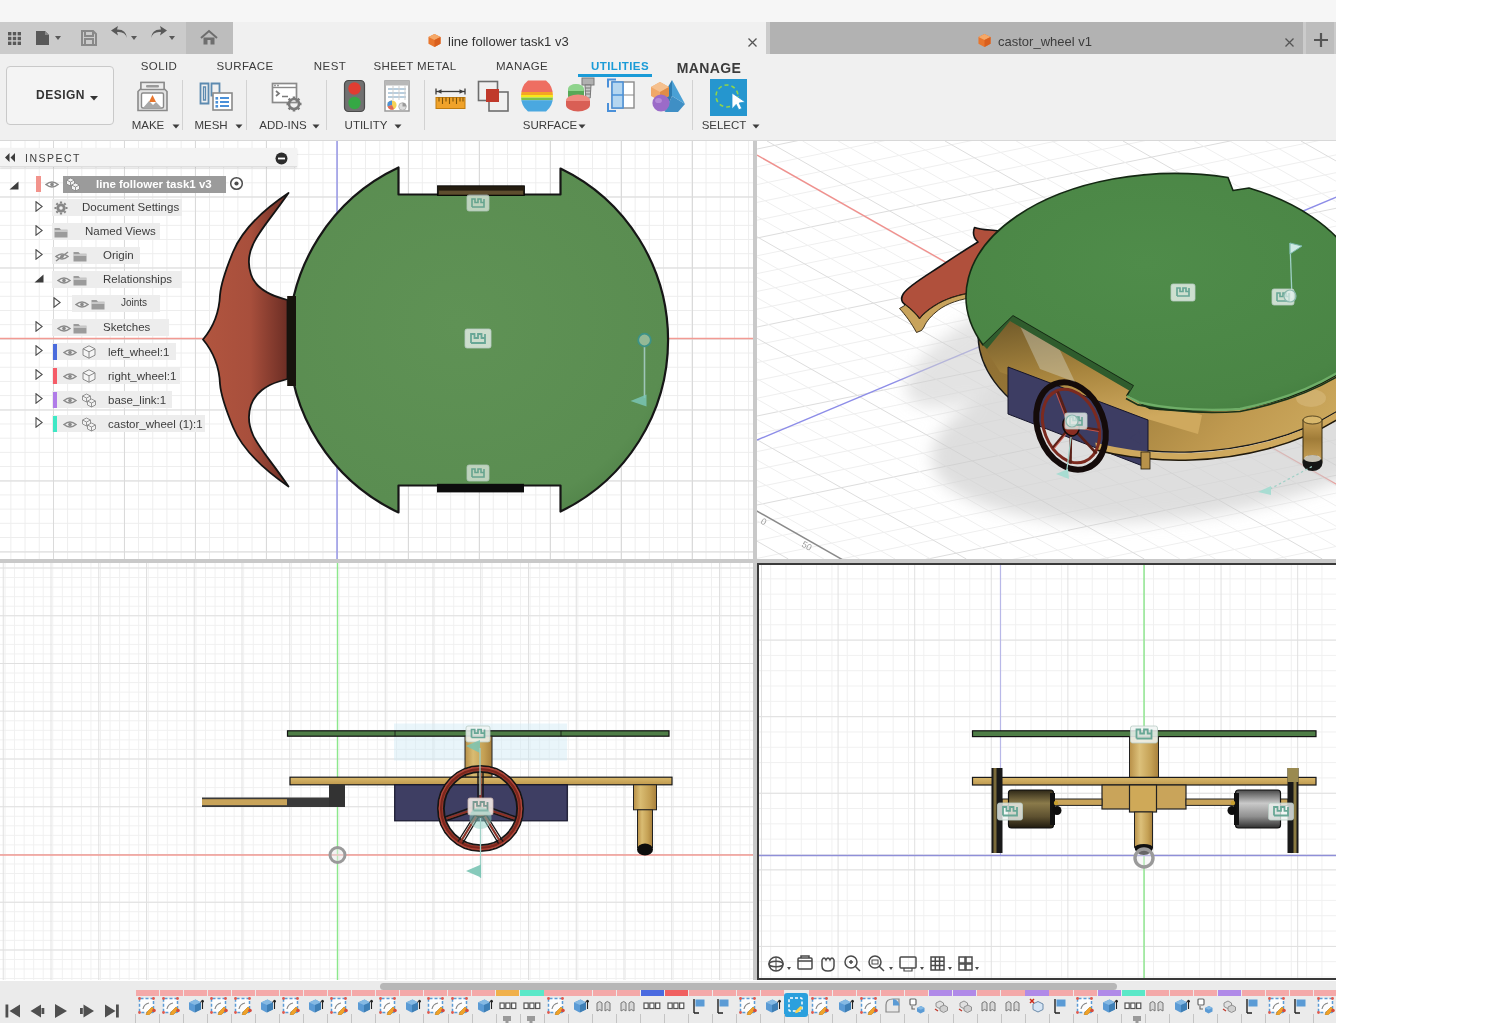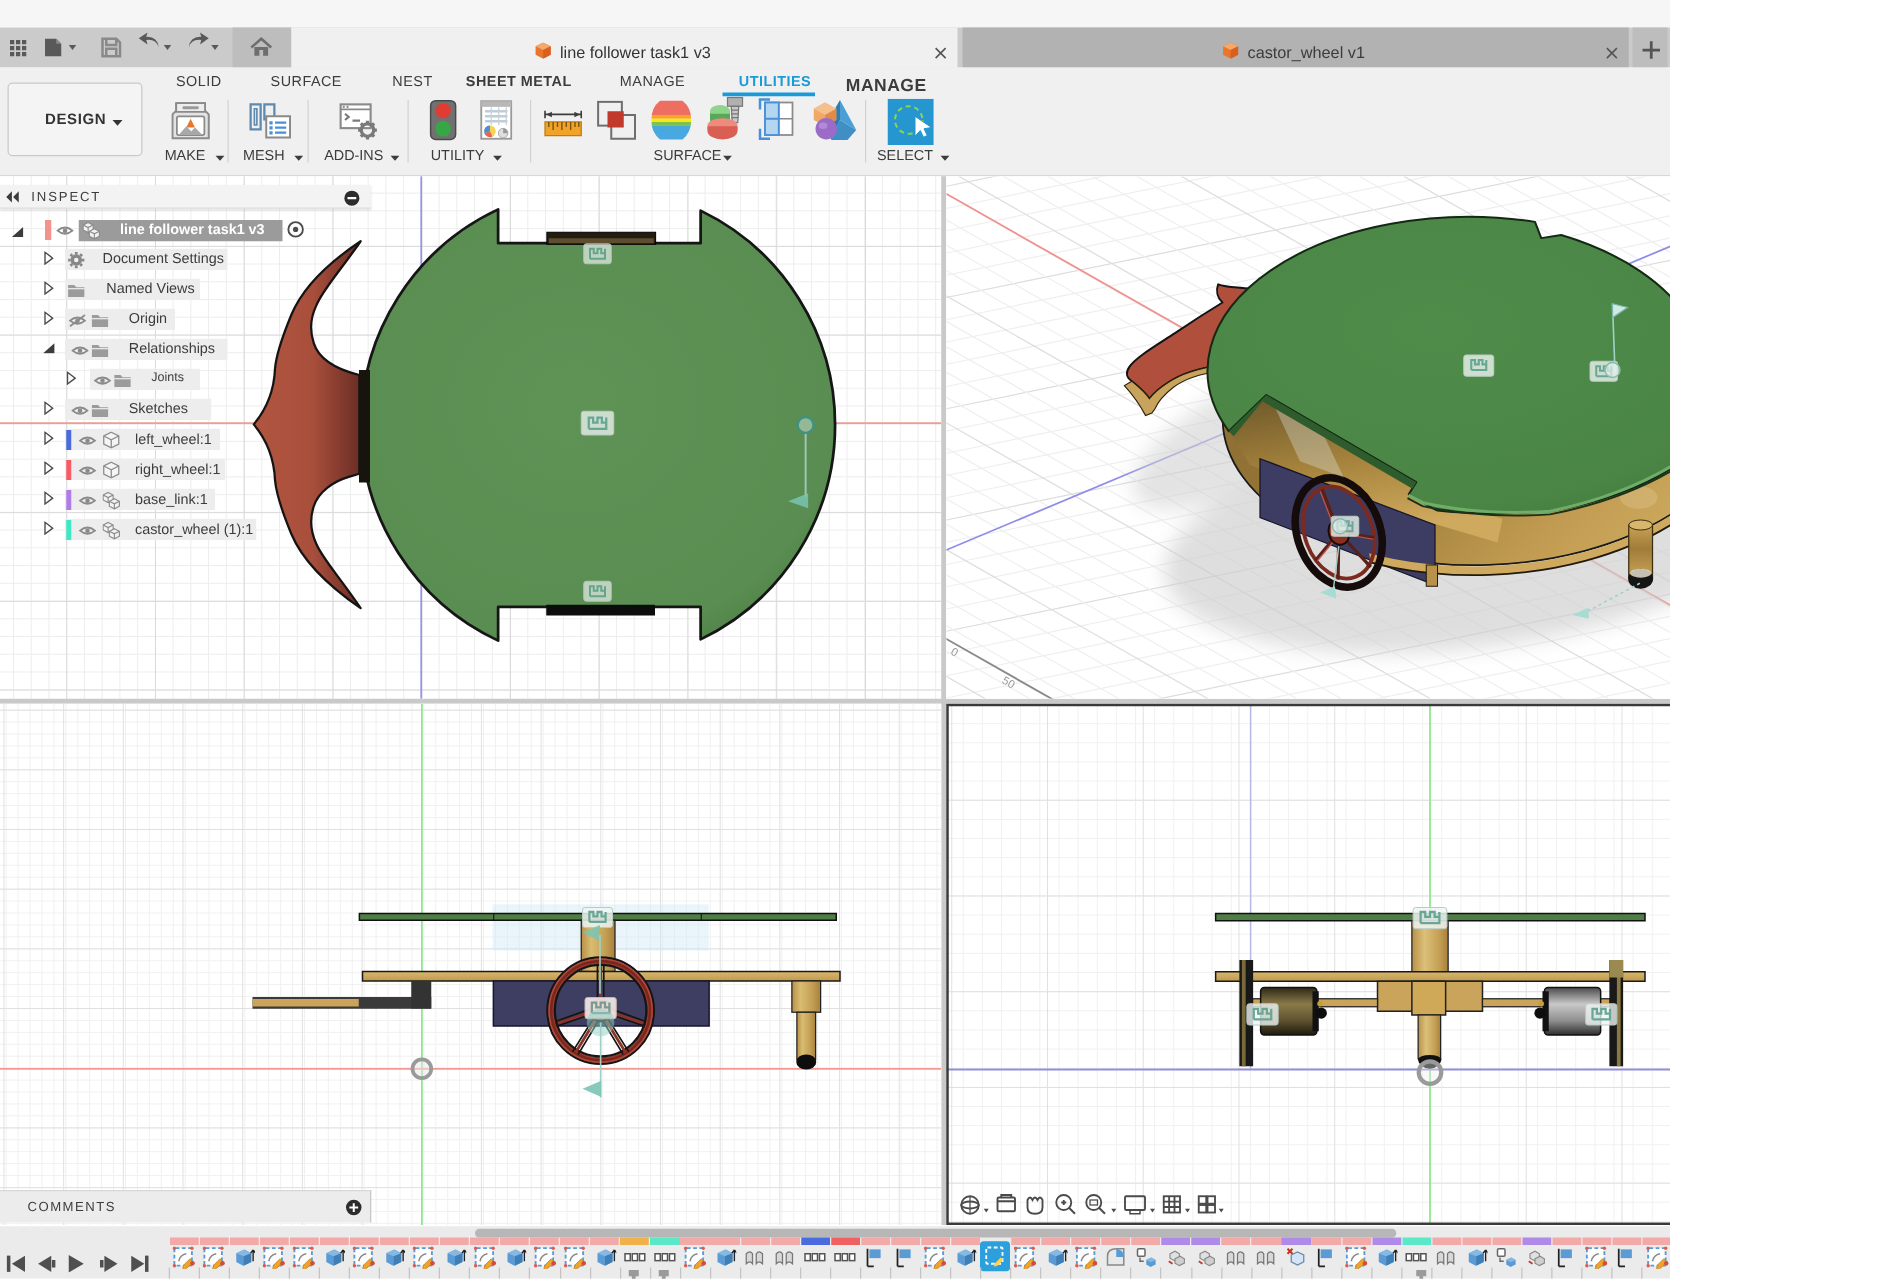--- a/index.html
+++ b/index.html
@@ -91,21 +91,21 @@
 </div>
 <div class="abs" style="left:0;top:54px;width:1512px;height:87px;background:#f0f0f0;border-bottom:1px solid #d8d8d8">
 <div class="abs" style="left:6px;top:12px;width:108px;height:59px;background:#f4f4f4;border:1px solid #c9c9c9;border-radius:4px"></div>
 <div class="abs" style="left:36px;top:34px;font-size:12px;font-weight:bold;color:#333;letter-spacing:0.5px">DESIGN</div>
 <svg class="abs" style="left:89px;top:41px" width="10" height="7" viewBox="0 0 10 7">
         <path d="M1 1 l4 4.5 4-4.5 z" fill="#333"></path>
       </svg>
 <div class="abs" style="left:159px;top:6px;transform:translateX(-50%);font-size:11.5px;font-weight:normal;color:#3c3c3c;letter-spacing:0.4px;white-space:nowrap">SOLID</div>
 <div class="abs" style="left:245px;top:6px;transform:translateX(-50%);font-size:11.5px;font-weight:normal;color:#3c3c3c;letter-spacing:0.4px;white-space:nowrap">SURFACE</div>
 <div class="abs" style="left:330px;top:6px;transform:translateX(-50%);font-size:11.5px;font-weight:normal;color:#3c3c3c;letter-spacing:0.4px;white-space:nowrap">NEST</div>
-<div class="abs" style="left:415px;top:6px;transform:translateX(-50%);font-size:11.5px;font-weight:bold;color:#3c3c3c;letter-spacing:0.4px;white-space:nowrap">SHEET METAL</div>
+<div class="abs" style="left:415px;top:6px;transform:translateX(-50%);font-size:11.5px;font-weight:normal;color:#3c3c3c;letter-spacing:0.4px;white-space:nowrap">SHEET METAL</div>
 <div class="abs" style="left:522px;top:6px;transform:translateX(-50%);font-size:11.5px;font-weight:normal;color:#3c3c3c;letter-spacing:0.4px;white-space:nowrap">MANAGE</div>
 <div class="abs" style="left:620px;top:6px;transform:translateX(-50%);font-size:11.5px;font-weight:bold;color:#1a9bd7;letter-spacing:0.4px;white-space:nowrap">UTILITIES</div>
 <div class="abs" style="left:709px;top:6px;transform:translateX(-50%);font-size:14px;font-weight:bold;color:#3c3c3c;letter-spacing:0.4px;white-space:nowrap">MANAGE</div>
 <div class="abs" style="left:578px;top:19.5px;width:74px;height:3.5px;background:#1a9bd7"></div>
 <div class="abs" style="left:148px;top:65px;transform:translateX(-50%);font-size:11.5px;color:#3c3c3c;white-space:nowrap">MAKE</div>
 <div class="abs" style="left:211px;top:65px;transform:translateX(-50%);font-size:11.5px;color:#3c3c3c;white-space:nowrap">MESH</div>
 <div class="abs" style="left:283px;top:65px;transform:translateX(-50%);font-size:11.5px;color:#3c3c3c;white-space:nowrap">ADD-INS</div>
 <div class="abs" style="left:366px;top:65px;transform:translateX(-50%);font-size:11.5px;color:#3c3c3c;white-space:nowrap">UTILITY</div>
 <div class="abs" style="left:550px;top:65px;transform:translateX(-50%);font-size:11.5px;color:#3c3c3c;white-space:nowrap">SURFACE</div>
 <div class="abs" style="left:724px;top:65px;transform:translateX(-50%);font-size:11.5px;color:#3c3c3c;white-space:nowrap">SELECT</div>
@@ -934,27 +934,20 @@
  <path d="M210 16 l4 0 -2 3 z" fill="#4a4a4a" stroke="none"></path>
 </g>
 </svg>
 <svg class="abs" style="left:722px;top:395px" width="24" height="24" viewBox="0 0 24 24">
 <circle cx="12" cy="12" r="11" fill="#3c3c3c"></circle>
 <path d="M5 15 L14 7 L19 9 L8 17 Z" fill="#fff" opacity="0.9"></path>
 <path d="M7 16 l10 -7" stroke="#3c3c3c" stroke-width="1"></path>
 </svg>
 </div>
 <div class="abs" style="left:757px;top:563px;width:755px;height:417px;border:2px solid #3a3a3a;pointer-events:none"></div>
-<div class="abs" style="left:0;top:952px;width:297px;height:26px;background:#ececec;border-top:1px solid #d8d8d8;border-right:1px solid #c8c8c8">
-<div class="abs" style="left:22px;top:7px;font-size:10.5px;color:#3c3c3c;letter-spacing:1.2px">COMMENTS</div>
-<svg class="abs" style="left:276px;top:6px" width="14" height="14" viewBox="0 0 14 14">
-        <circle cx="7" cy="7" r="6.2" fill="#2c2c2c"></circle>
-        <path d="M7 3.5 v7 M3.5 7 h7" stroke="#fff" stroke-width="1.6"></path>
-      </svg>
-</div>
 <div class="abs" style="left:0;top:981px;width:1512px;height:42px;background:#ebebeb">
 <div class="abs" style="left:380px;top:2px;width:737px;height:7px;background:#b7b7b7;border-radius:3.5px"></div>
 <svg class="abs" style="left:4px;top:23px" width="120" height="14" viewBox="0 0 120 14">
 <g fill="#4f4f4f">
 <rect x="1.5" y="0.5" width="2.8" height="13"></rect>
           <path d="M16 0.5 L16 13.5 L5.5 7 Z"></path>
 <path d="M37 0.5 L37 13.5 L26.5 7 Z"></path>
           <rect x="37.5" y="4" width="2.8" height="6"></rect>
 <path d="M51 0 L51 14 L63 7 Z"></path>
 <path d="M79.5 0.5 L79.5 13.5 L90 7 Z"></path>

